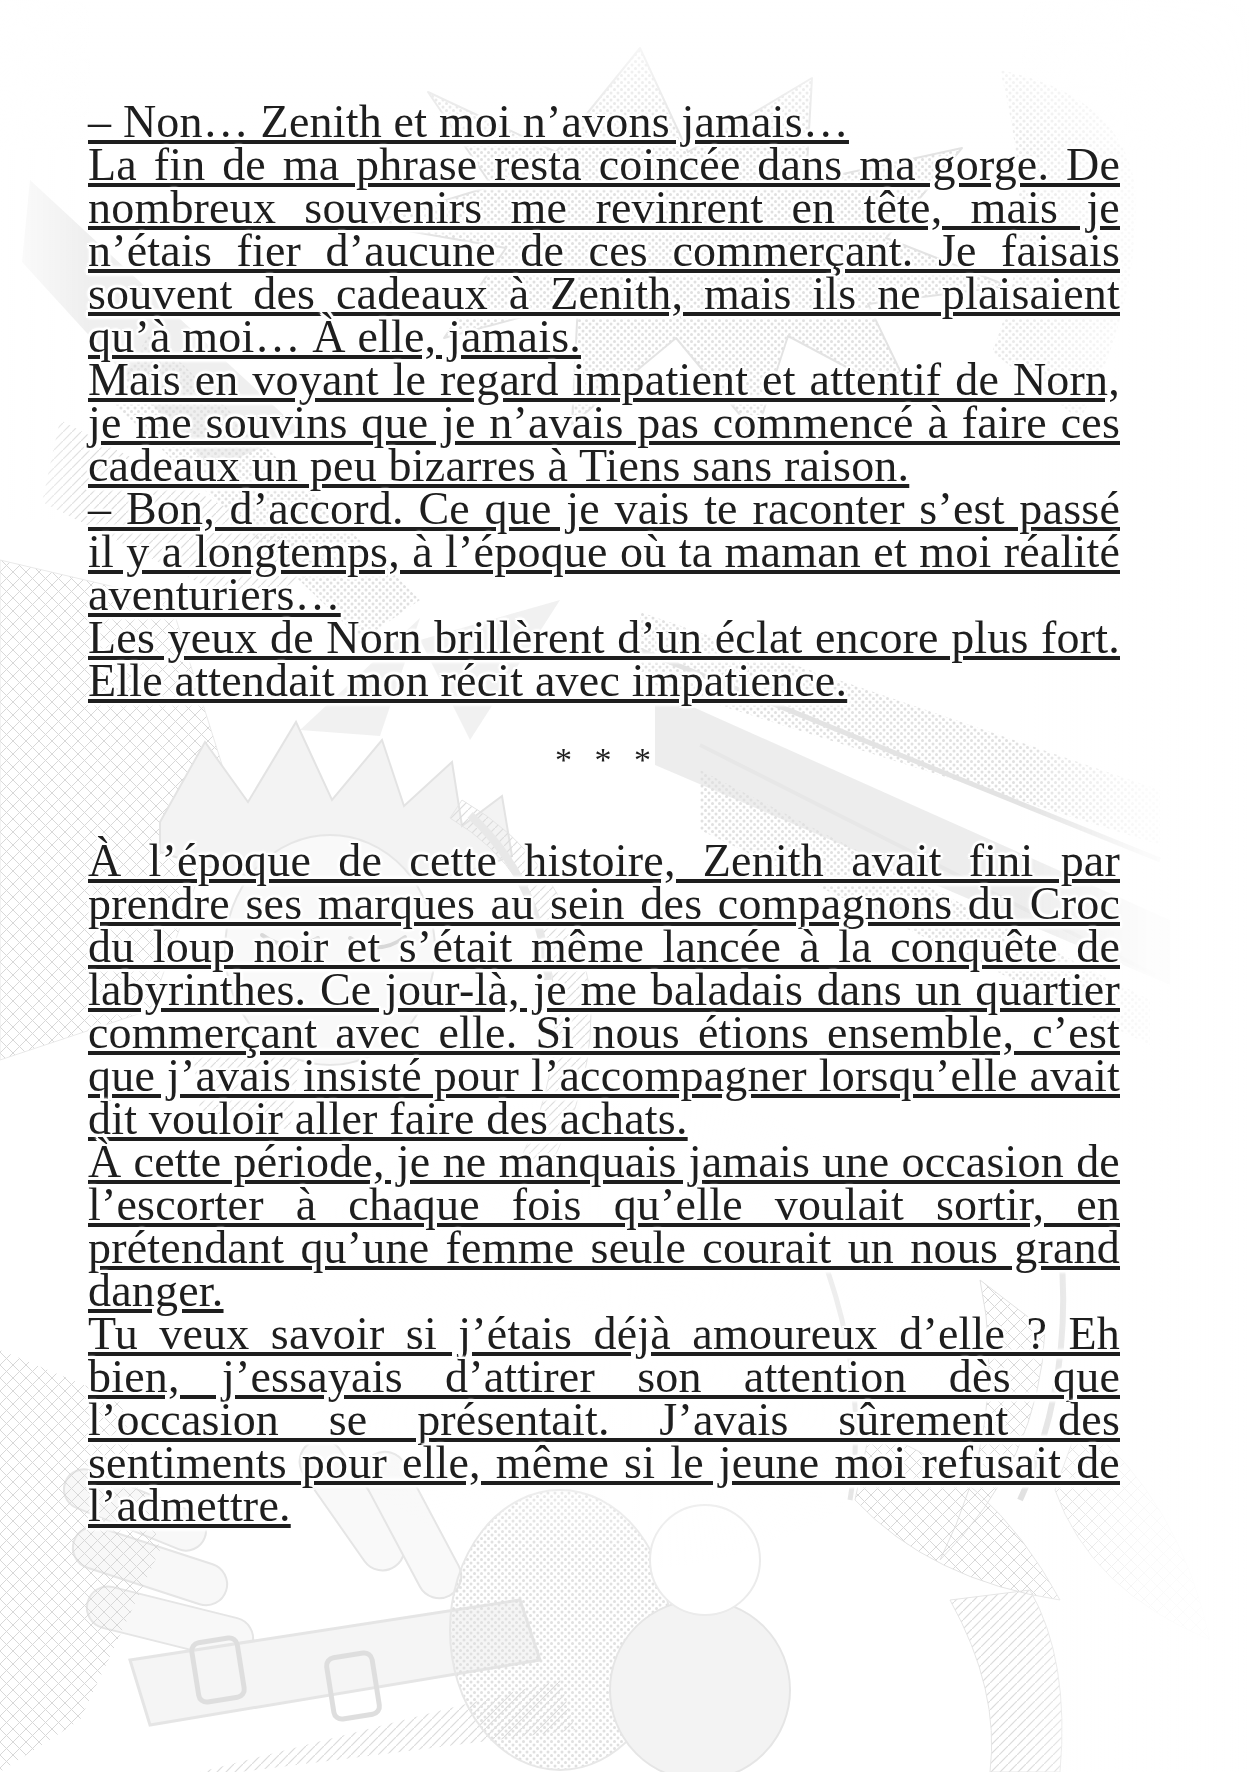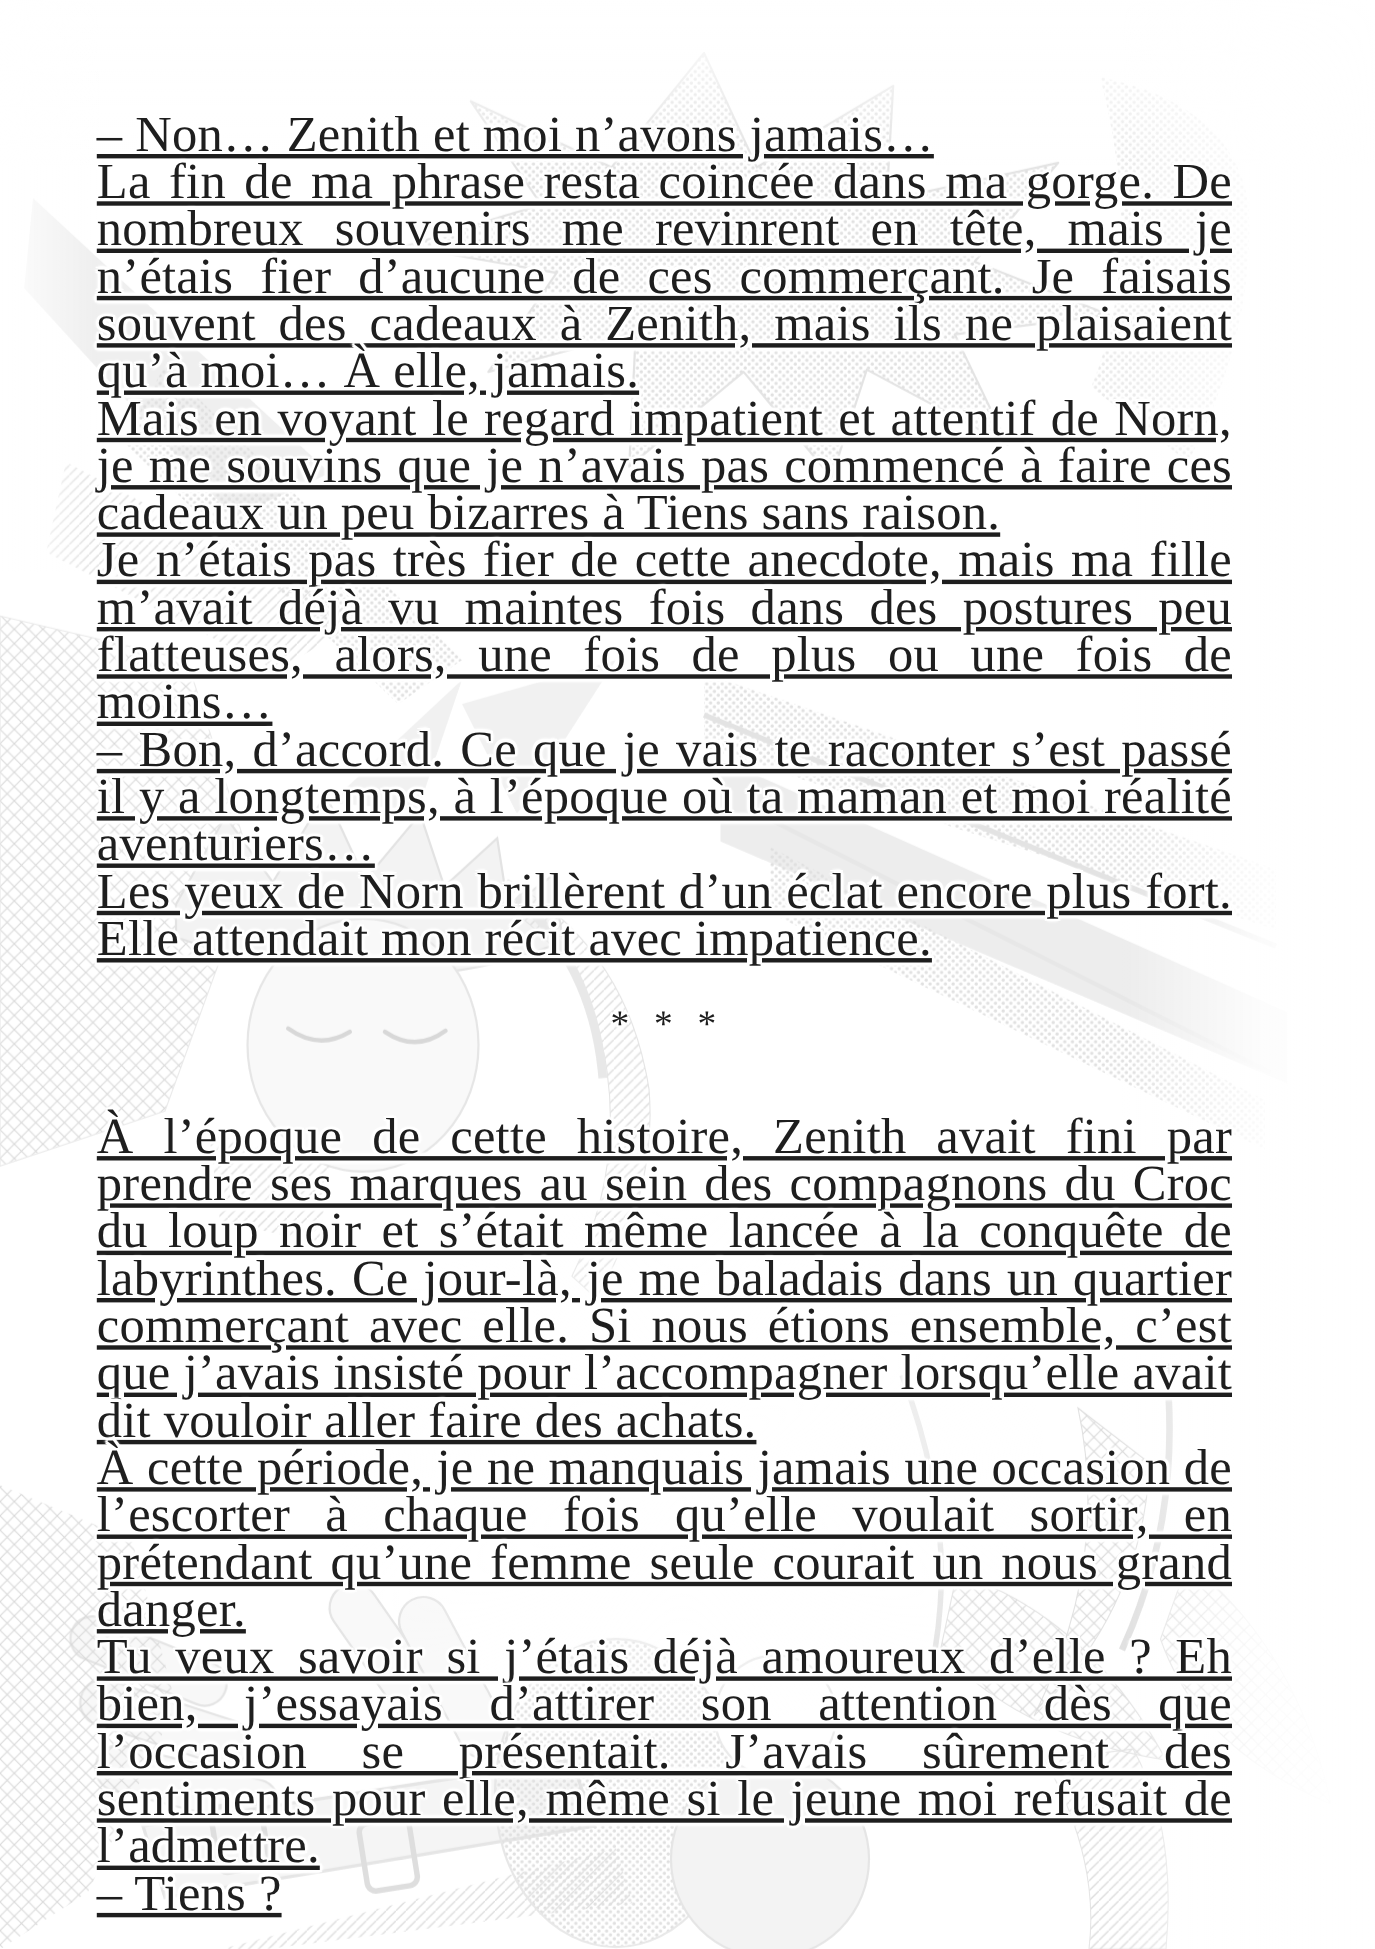--- a/index.html
+++ b/index.html
@@ -156,24 +156,22 @@
     <rect x="0" y="0" width="1250" height="150" fill="url(#fadeT)"></rect>
     <rect x="1020" y="0" width="230" height="1772" fill="url(#fadeR)"></rect>
     <rect x="0" y="0" width="90" height="520" fill="url(#fadeL)"></rect>
     <ellipse cx="620" cy="1330" rx="330" ry="240" fill="url(#glowC)"></ellipse>
   </svg>
 
   <div class="text-block">
     <p class="para">– Non… Zenith et moi n’avons jamais…</p>
     <p class="para">La fin de ma phrase resta coincée dans ma gorge. De nombreux souvenirs me revinrent en tête, mais je n’étais fier d’aucune de ces commerçant. Je faisais souvent des cadeaux à Zenith, mais ils ne plaisaient qu’à moi… À elle, jamais.</p>
     <p class="para">Mais en voyant le regard impatient et attentif de Norn, je me souvins que je n’avais pas commencé à faire ces cadeaux un peu bizarres à Tiens sans raison.</p>
-    <p class="para">Je n’étais pas très fier de cette anecdote, mais ma fille m’avait déjà vu maintes fois dans des postures peu flatteuses, alors, une fois de plus ou une fois de moins…</p>
     <p class="para">– Bon, d’accord. Ce que je vais te raconter s’est passé il y a longtemps, à l’époque où ta maman et moi réalité aventuriers…</p>
     <p class="para">Les yeux de Norn brillèrent d’un éclat encore plus fort. Elle attendait mon récit avec impatience.</p>
 
     <div class="divider">* * *</div>
 
     <p class="para">À l’époque de cette histoire, Zenith avait fini par prendre ses marques au sein des compagnons du Croc du loup noir et s’était même lancée à la conquête de labyrinthes. Ce jour-là, je me baladais dans un quartier commerçant avec elle. Si nous étions ensemble, c’est que j’avais insisté pour l’accompagner lorsqu’elle avait dit vouloir aller faire des achats.</p>
     <p class="para">À cette période, je ne manquais jamais une occasion de l’escorter à chaque fois qu’elle voulait sortir, en prétendant qu’une femme seule courait un nous grand danger.</p>
     <p class="para">Tu veux savoir si j’étais déjà amoureux d’elle&nbsp;? Eh bien, j’essayais d’attirer son attention dès que l’occasion se présentait. J’avais sûrement des sentiments pour elle, même si le jeune moi refusait de l’admettre.</p>
-    <p class="para">– Tiens&nbsp;?</p>
   </div>
 </div>
 
 </body></html>

